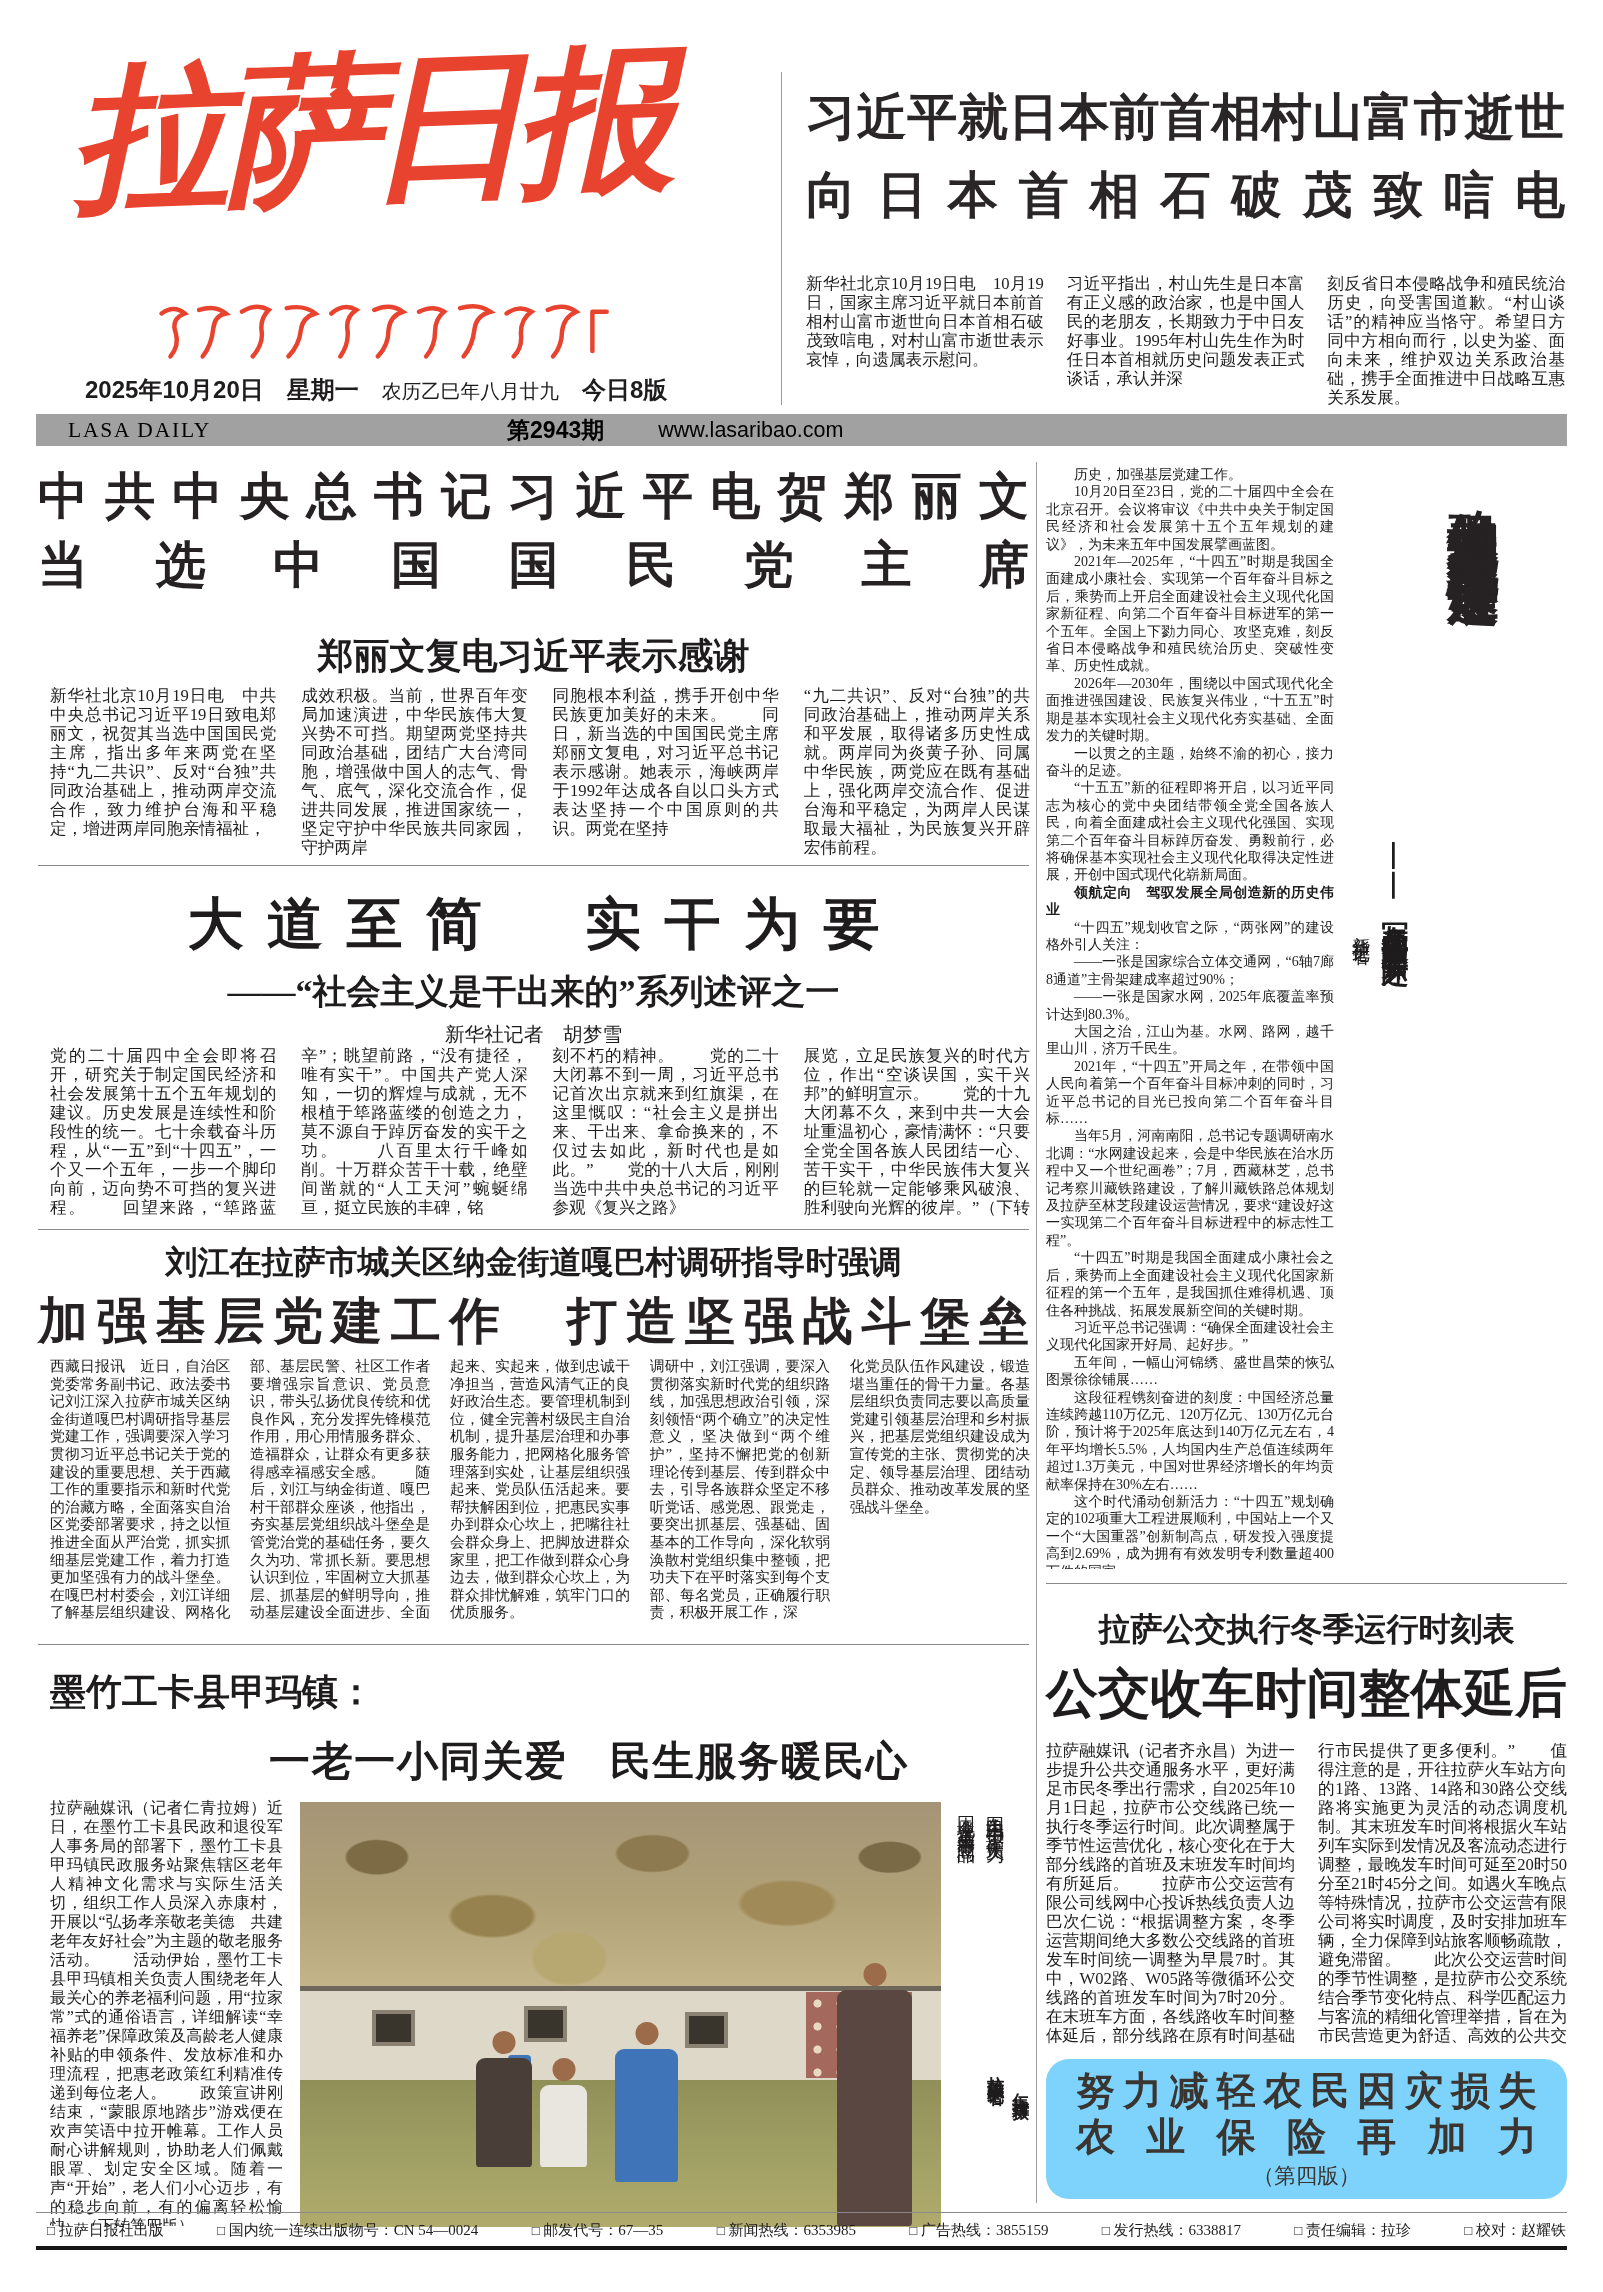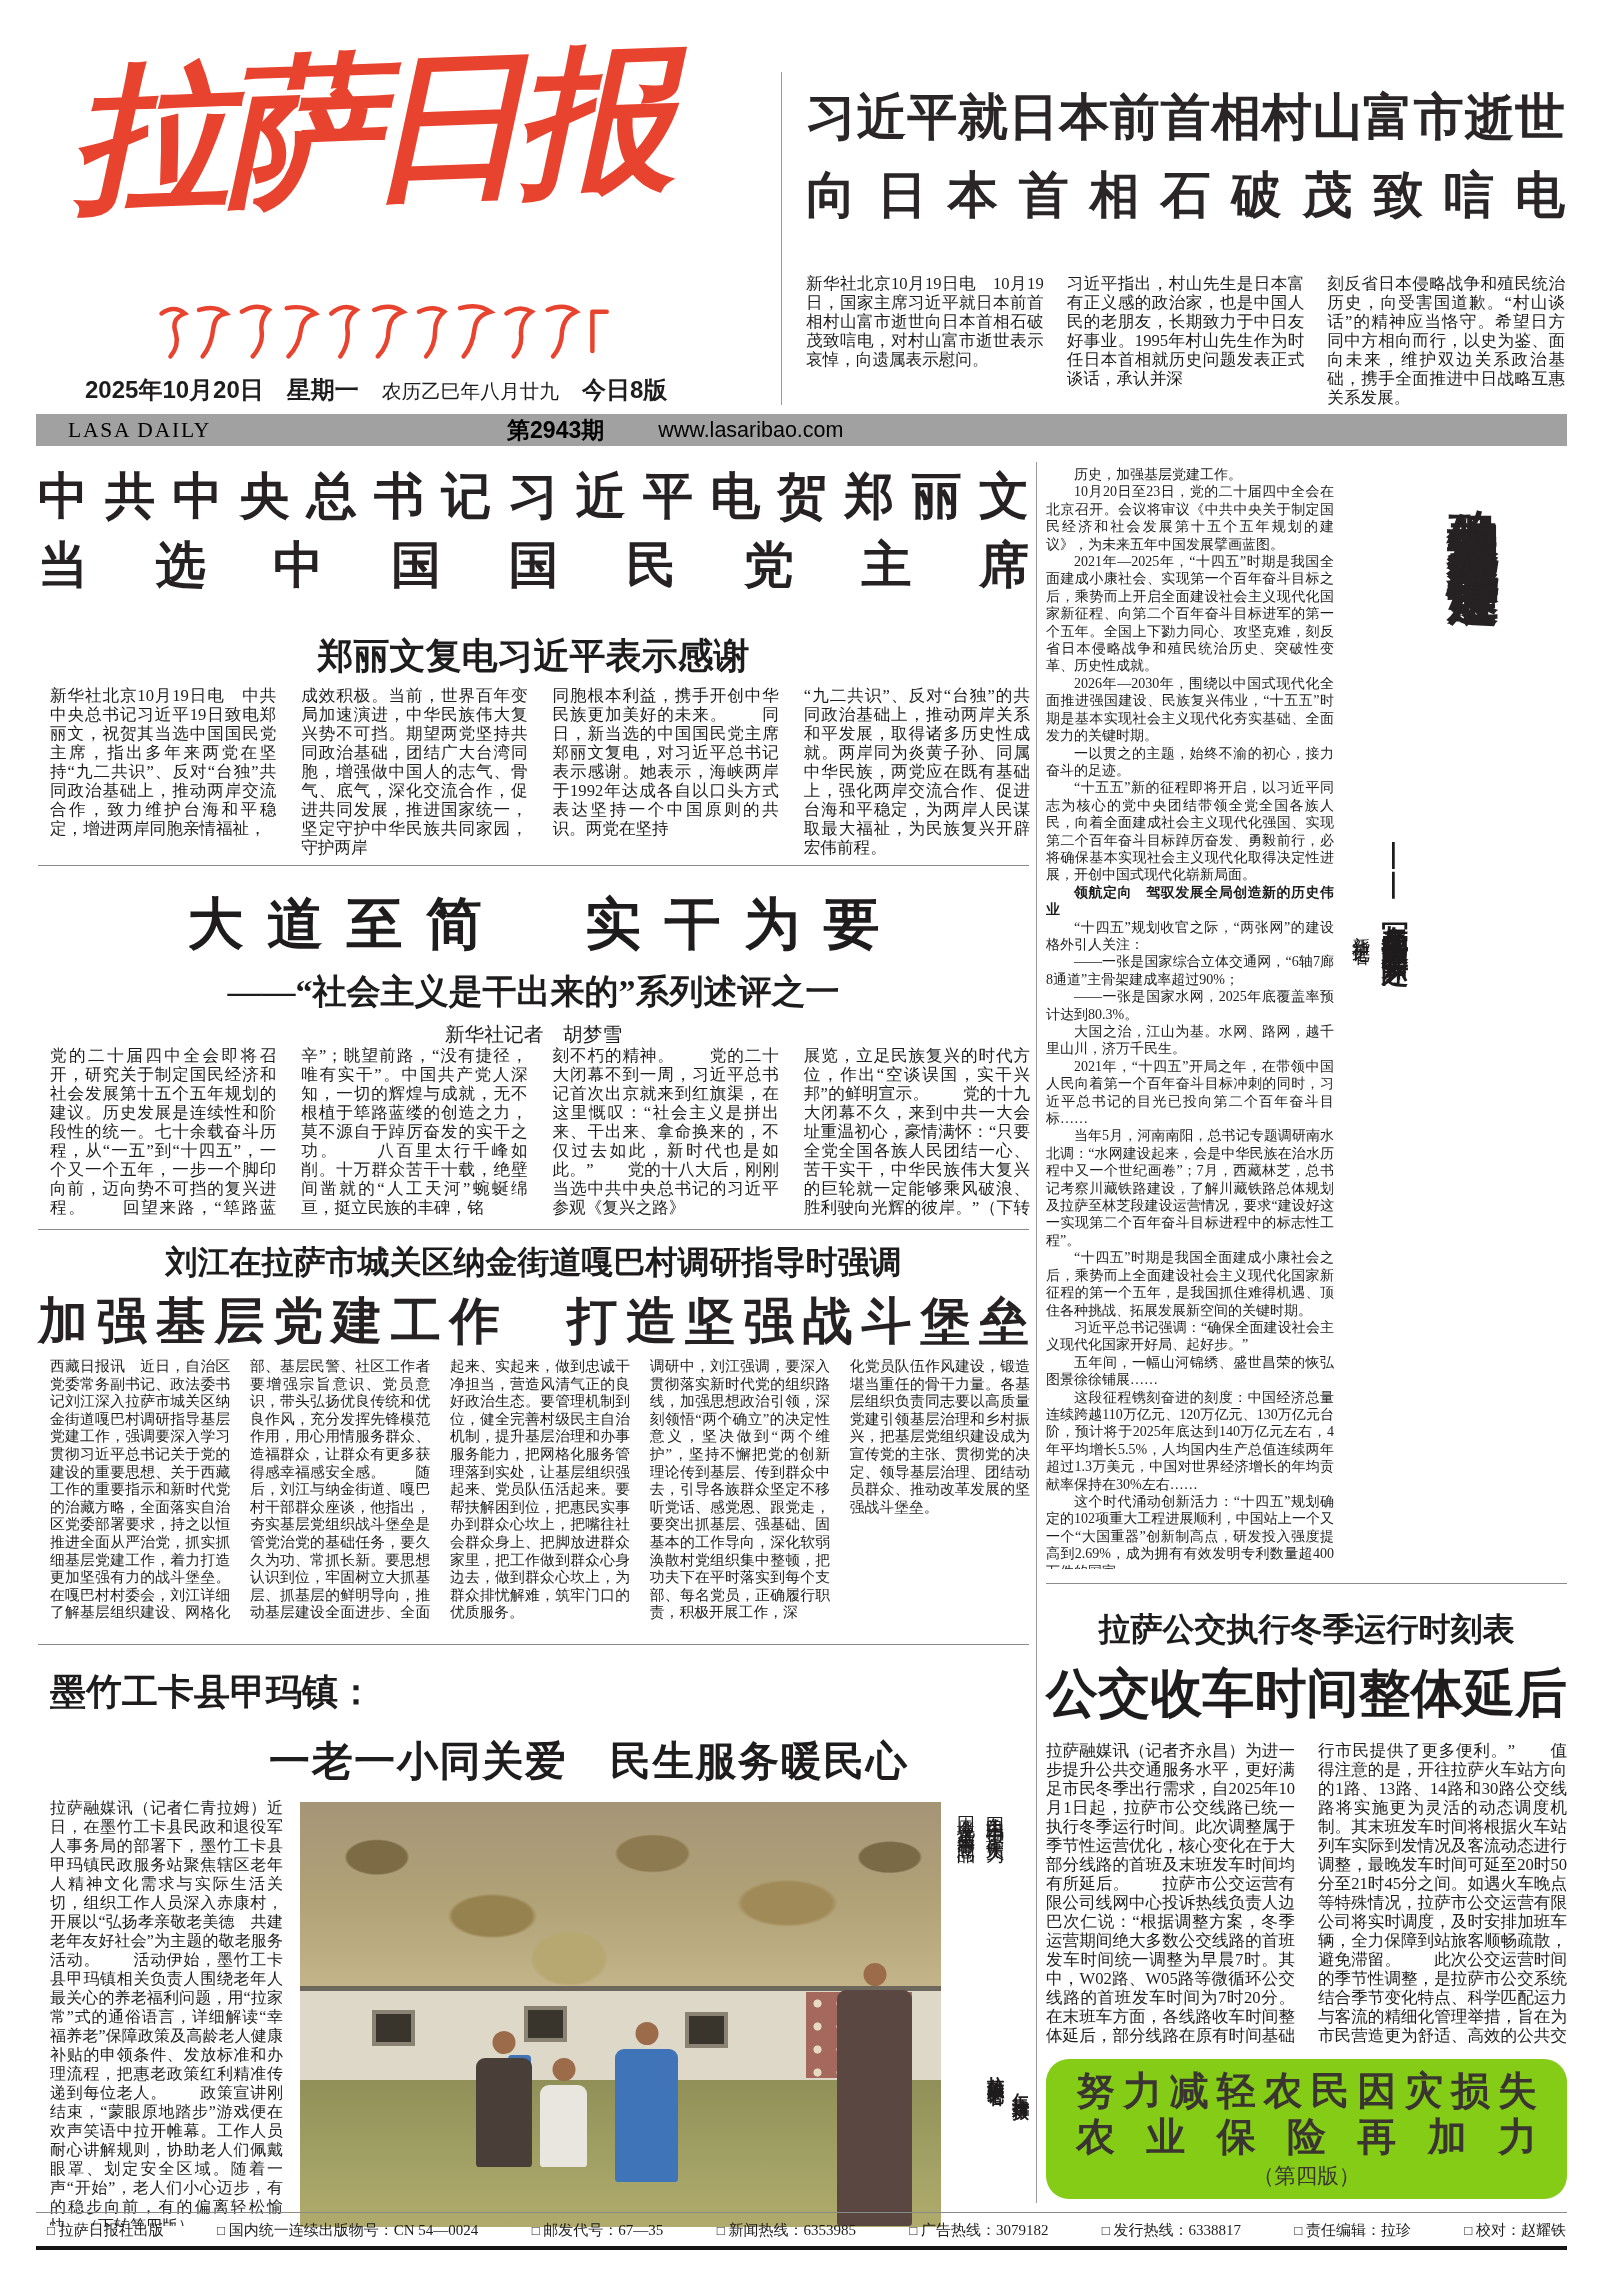--- a/index.html
+++ b/index.html
@@ -101,21 +101,21 @@
   .rf-byline { left:1349px; top:922px; font-size:18px; }
   .rf-sub { left:1377px; top:842px; height:591px; font-size:27px; font-weight:bold; }
   .rf-head { left:1438px; top:469px; height:1103px; font-size:51px; font-weight:900; color:#262223;
     letter-spacing:3.6px; }
 
   .bus-kicker { left:1046px; top:1608px; width:521px; text-align:center; font-size:32px; font-weight:bold; }
   .bus-head { left:1046px; top:1659px; width:521px; font-size:52px; font-weight:bold;
     text-align:justify; text-align-last:justify; }
   .bus-body { left:1046px; top:1741px; width:521px; height:304px; display:flex; gap:23px; }
 
-  .promo { left:1046px; top:2059px; width:521px; height:140px; background:#84cc16; border-radius:23px;
+  .promo { left:1046px; top:2059px; width:521px; height:140px; background:#7dd3fc; border-radius:23px;
     display:flex; flex-direction:column; justify-content:center; align-items:stretch; padding:9px 30px; }
   .promo .pl { font-size:39px; font-weight:bold; color:#3a3530; text-align:justify; text-align-last:justify; line-height:1.18; }
   .promo .pn { text-align:center; font-size:21.5px; margin-top:1.8px; color:#3a3530; }
 
   
   .f-thin { left:36px; top:2212px; width:1531px; }
   .footer { left:47px; top:2221px; width:1519px; display:flex; justify-content:space-between;
     font-size:15px; white-space:nowrap;gap:48px; }
   .footer .fi::before { content:"□"; margin-right:3.6px; font-size:13.4px; }
   .f-thick { left:36px; top:2246px; width:1531px; height:3.6px; background:#161616; }
@@ -285,21 +285,21 @@
     <div class="pl">农业保险再加力</div>
     <div class="pn">（第四版）</div>
   </div>
 
   <div class="abs hrule f-thin"></div>
   <div class="abs footer">
     <span class="fi">拉萨日报社出版</span>
     <span class="fi">国内统一连续出版物号：CN 54—0024</span>
     <span class="fi">邮发代号：67—35</span>
     <span class="fi">新闻热线：6353985</span>
-    <span class="fi">广告热线：3079182</span>
+    <span class="fi">广告热线：3855159</span>
     <span class="fi">发行热线：6338817</span>
     <span class="fi">责任编辑：拉珍</span>
     <span class="fi">校对：赵耀铁</span>
   </div>
   <div class="abs f-thick"></div>
 
 </div>
 
 
 </body></html>

